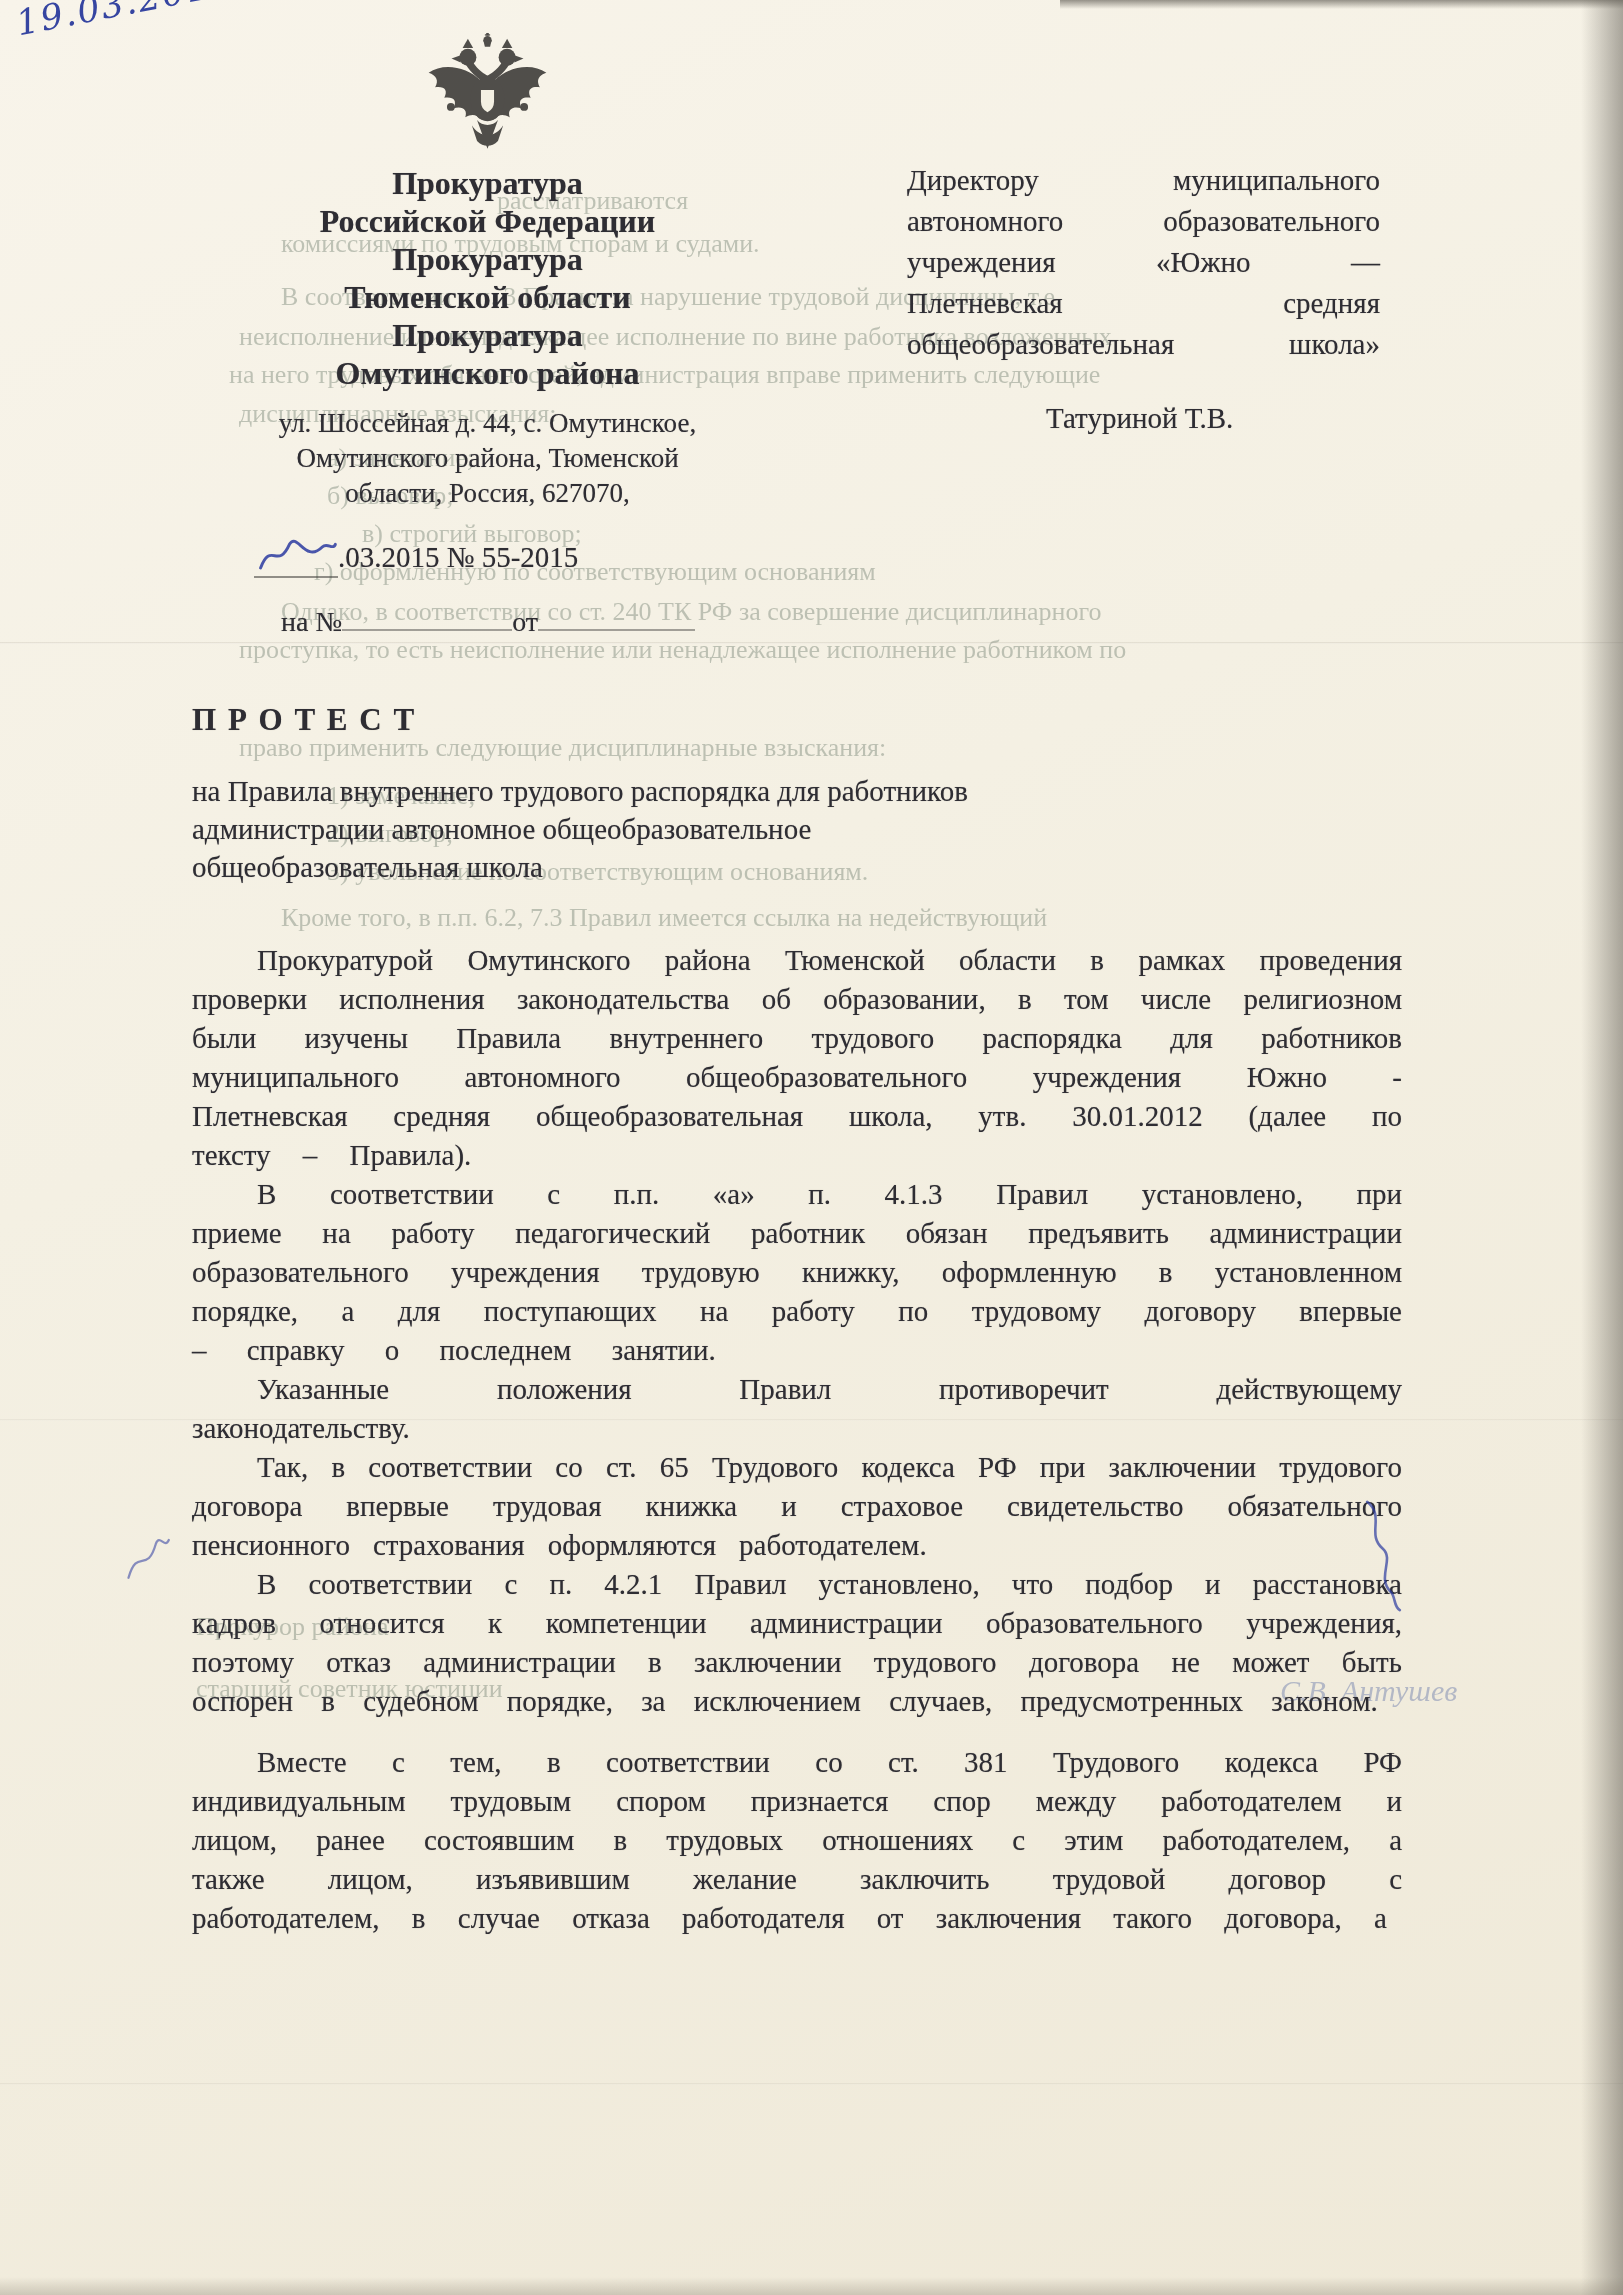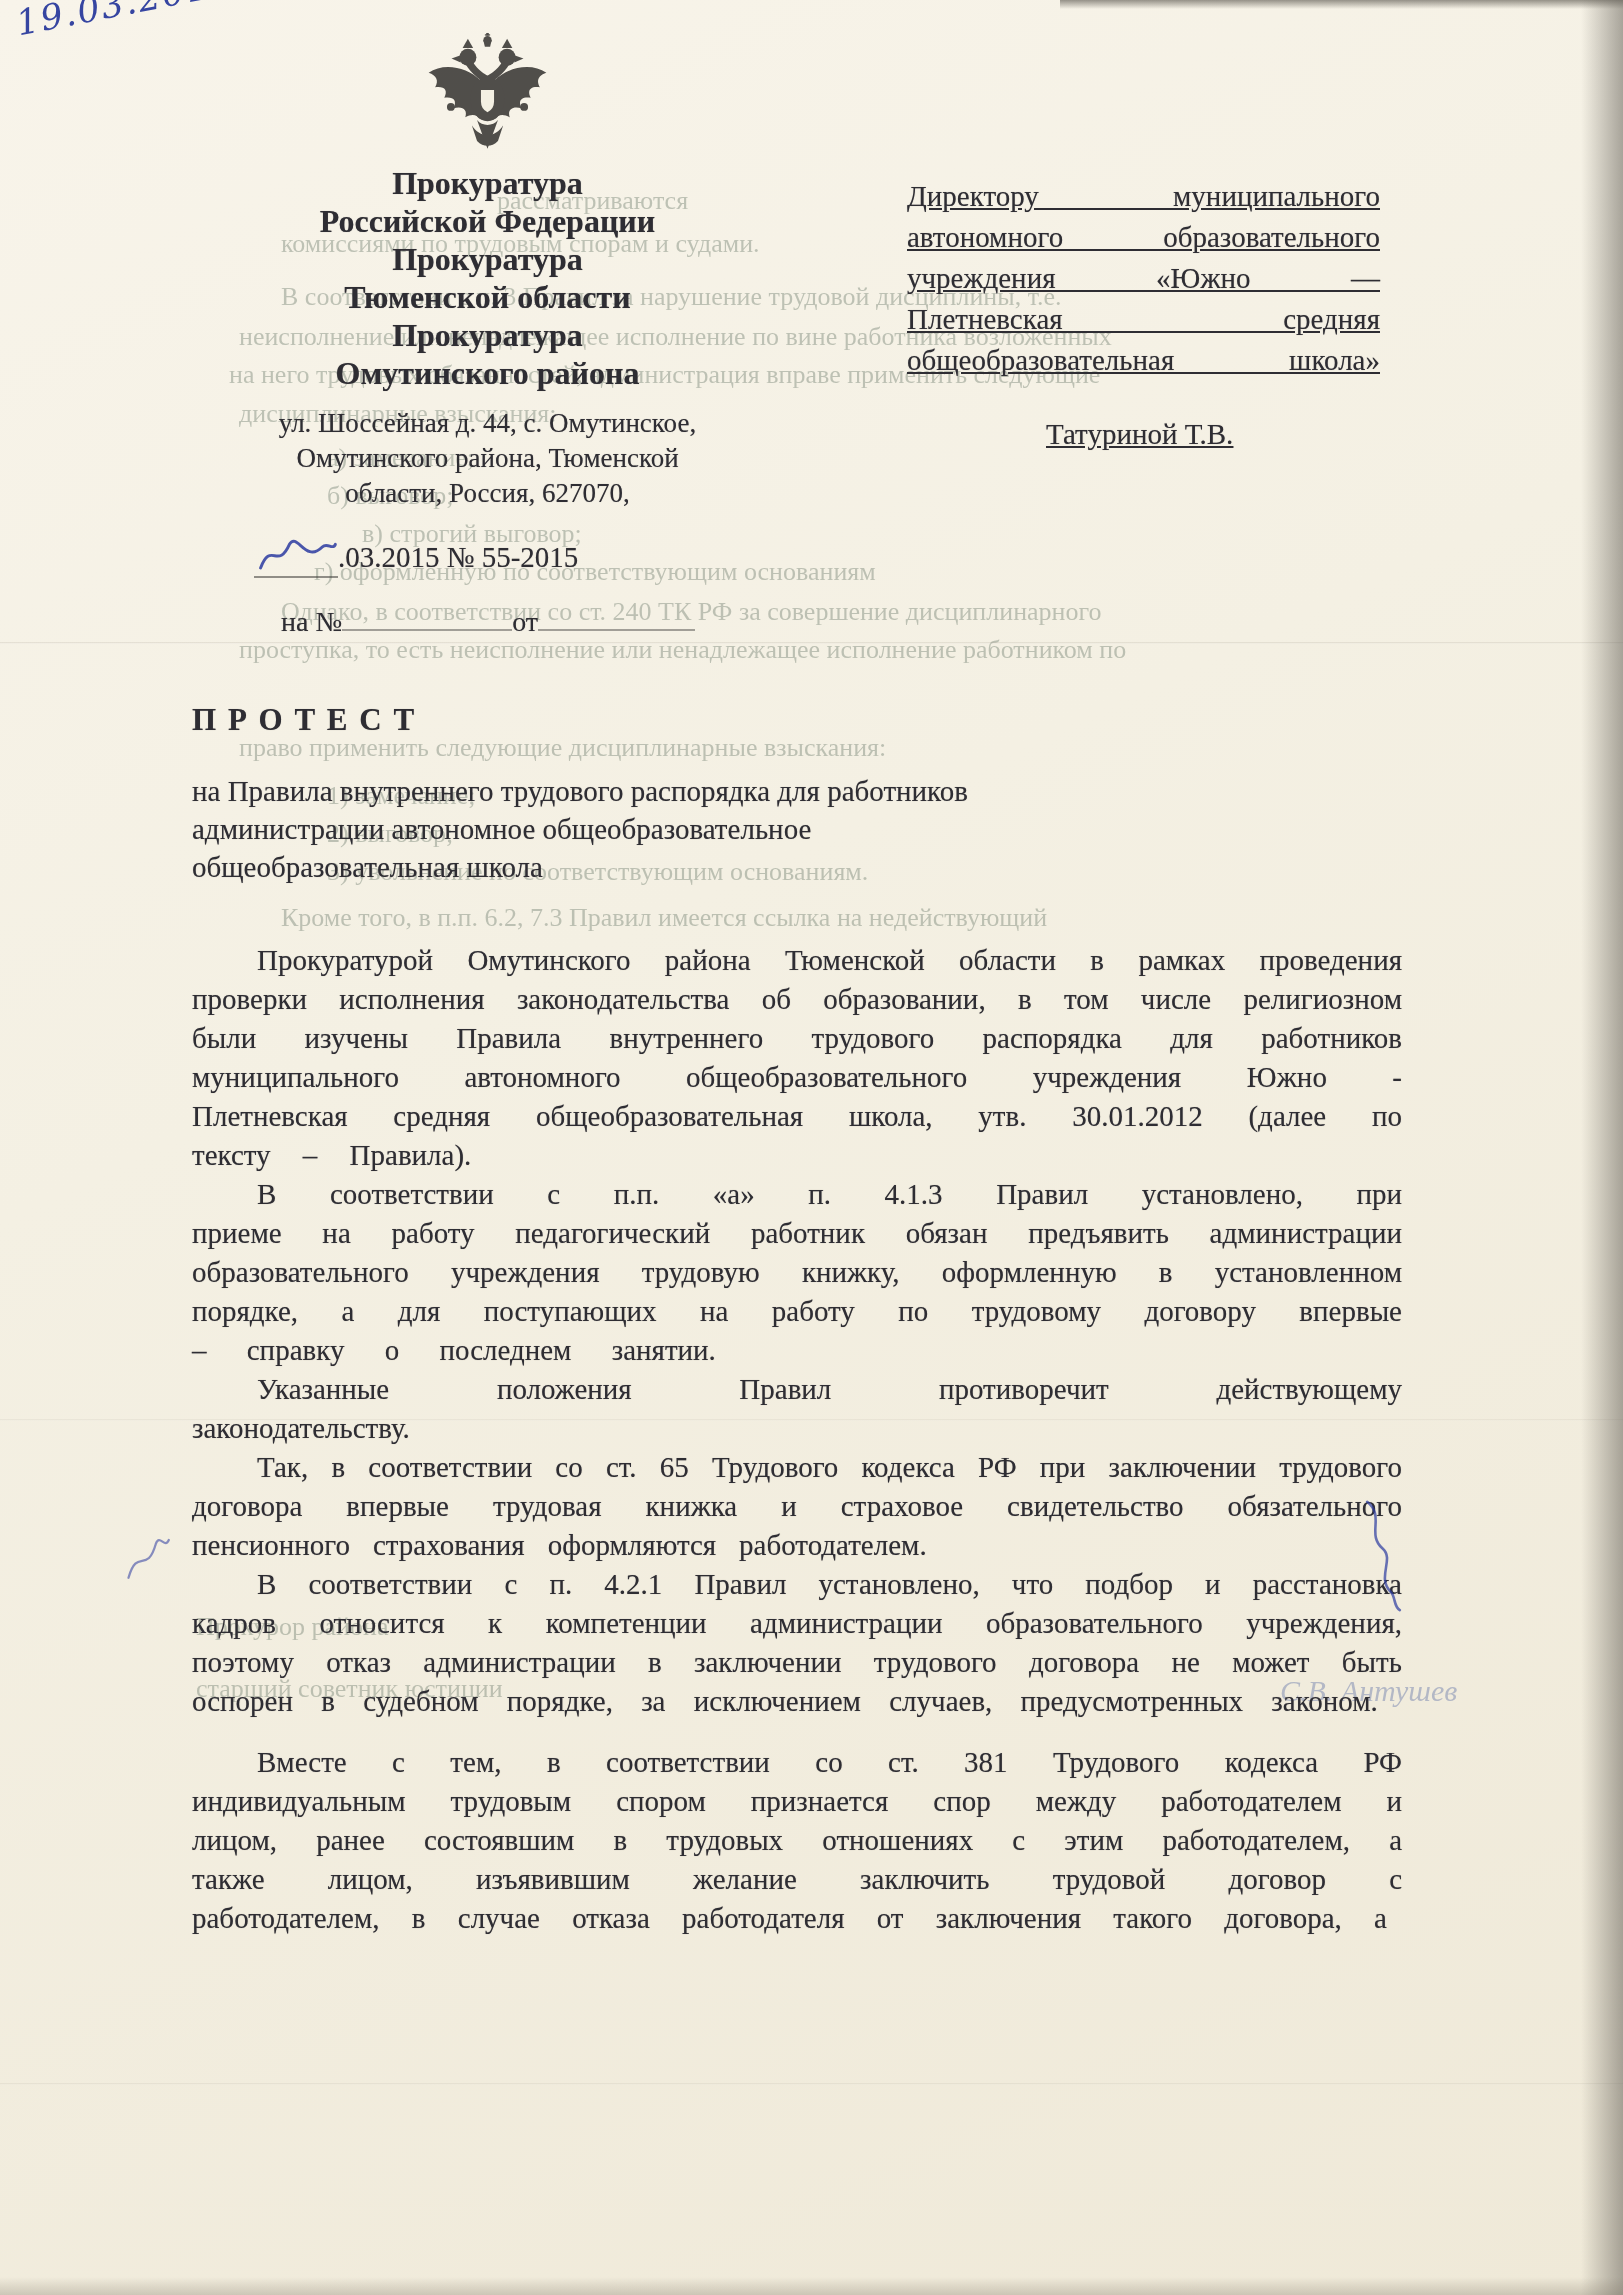--- a/index.html
+++ b/index.html
@@ -36,21 +36,21 @@
   .letterhead{left:239px;top:164px;width:497px;text-align:center;}
   .letterhead .org{font-weight:bold;font-size:32px;line-height:38px;}
   .letterhead .addr{margin-top:14.4px;font-size:27px;line-height:35px;}
   .dateline{left:254px;top:535px;font-size:29px;white-space:nowrap;}
   .day-scribble{display:inline-block;width:84px;height:41px;vertical-align:-9.2px;
     border-bottom:2px solid rgba(60,58,55,.55);}
   .refline{left:281px;top:603px;font-size:28px;white-space:nowrap;}
   .blank{display:inline-block;border-bottom:2px solid rgba(60,58,55,.45);height:26px;vertical-align:baseline;}
 
   
-  .addressee{left:907px;top:176px;width:473px;font-size:29px;line-height:41px;text-decoration:underline;}
+  .addressee{left:907px;top:160px;width:473px;font-size:29px;line-height:41px;}
   .addressee .line{text-align:justify;text-align-last:justify;}
   .addressee .person{margin-top:33px;padding-left:139px;}
 
   
   .title{left:192px;top:702px;font-size:31px;font-weight:bold;letter-spacing:11.8px;}
   .subject{left:192px;top:772px;width:1021px;font-size:29px;line-height:38px;}
   .bodytext{left:192px;top:941px;width:1210px;font-size:29px;line-height:39px;text-align:justify;}
   .bodytext p{margin:0;text-indent:65px;}
   .ws-a{word-spacing:25px;}
   .ws-b{word-spacing:33px;}

